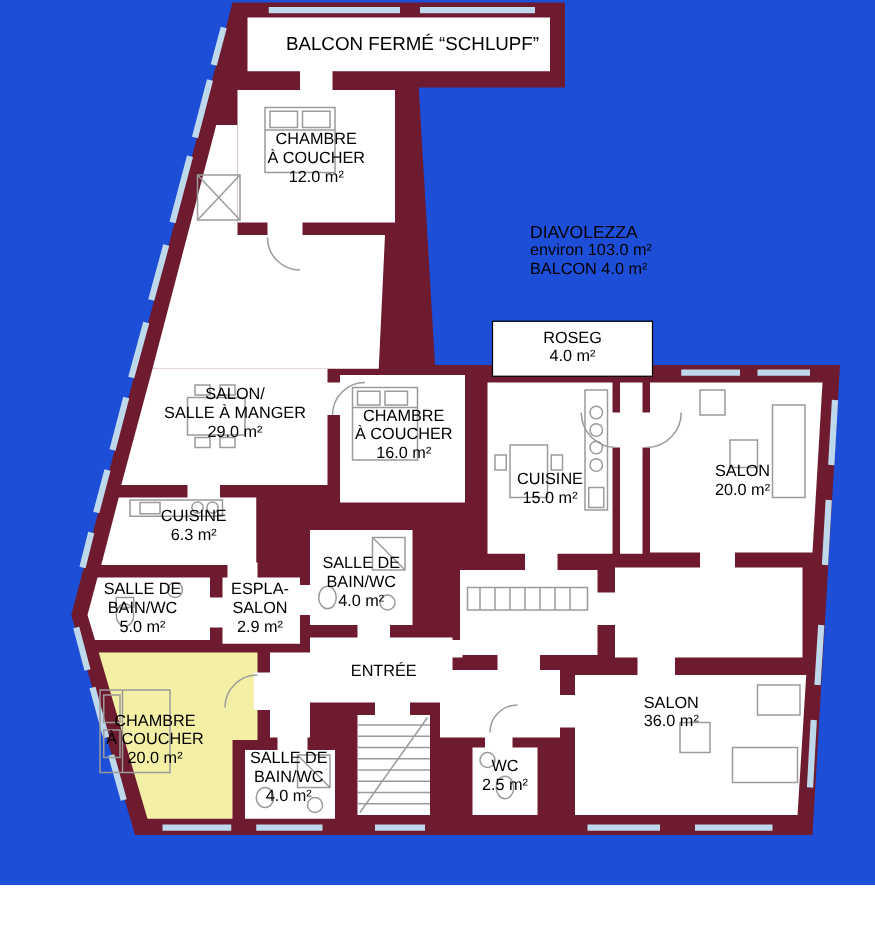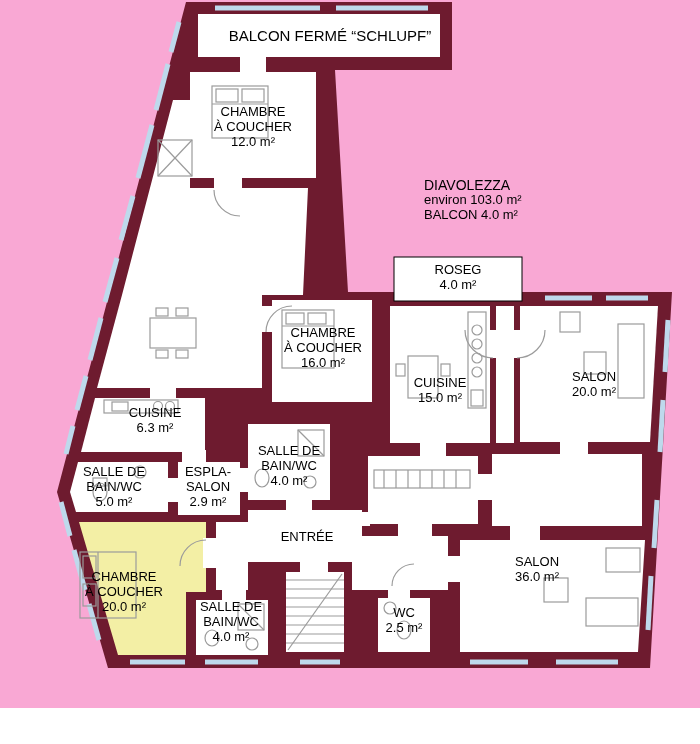--- a/index.html
+++ b/index.html
@@ -1,16 +1,16 @@
 <!DOCTYPE html>
 <html style="--wall: #6e1b2f; --highlight: #f3efa5; --window: #bed9ec; --furniture: #9b9b9b;"><head>
 <meta charset="utf-8">
 <style>
   html,body{margin:0;padding:0;background:#fff;}
-  #stage{position:relative;width:700px;height:708px;background:#f9a8d4;overflow:hidden;
+  #stage{position:relative;width:700px;height:708px;background:#1d4ed8;overflow:hidden;
          font-family:"Liberation Sans",sans-serif;color:#000;}
   #plan{position:absolute;left:0;top:0;}
   .lbl{position:absolute;transform:translate(-50%,-50%);text-align:center;
        font-size:13px;line-height:1.15;white-space:nowrap;}
   .lbl span{display:block;}
   .corner{transform:none;text-align:left;}
   .name{font-weight:normal;font-size:14px;}
   .big{font-size:15px;}
 </style>
 </head>
@@ -213,20 +213,25 @@
     <span class="name">DIAVOLEZZA</span>
     <span>environ 103.0 m²</span>
     <span>BALCON 4.0 m²</span>
   </div>
 
   <div class="lbl" style="left:458px;top:278px">
     <span>ROSEG</span>
     <span>4.0 m²</span>
   </div>
 
+  <div class="lbl" style="left:188px;top:331px">
+    <span>SALON/</span>
+    <span>SALLE À MANGER</span>
+    <span>29.0 m²</span>
+  </div>
 
   <div class="lbl" style="left:323px;top:348px">
     <span>CHAMBRE</span>
     <span>À COUCHER</span>
     <span>16.0 m²</span>
   </div>
 
   <div class="lbl" style="left:440px;top:391px">
     <span>CUISINE</span>
     <span>15.0 m²</span>

